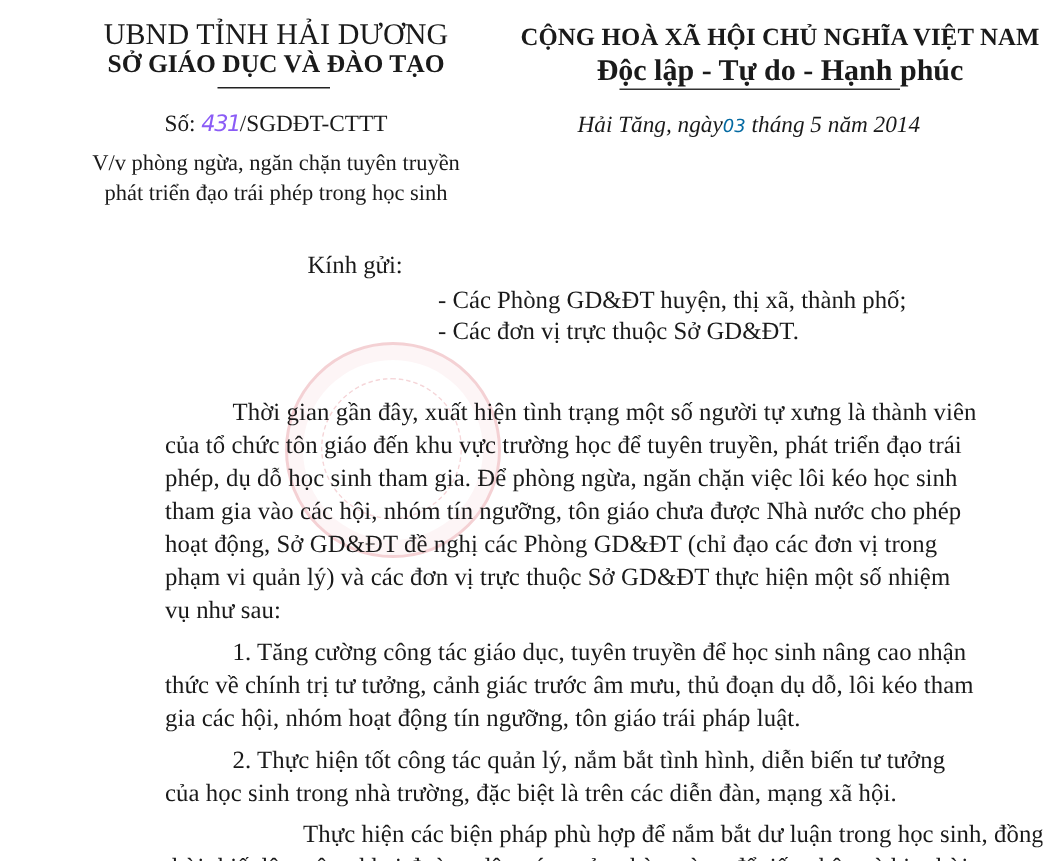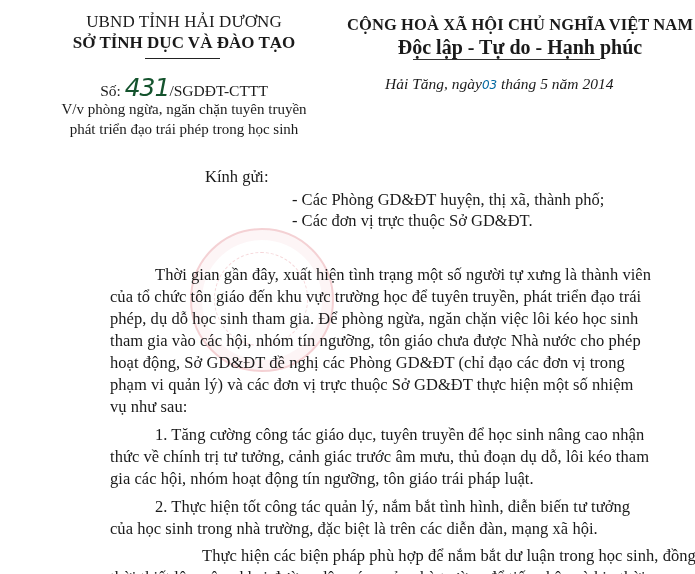--- a/index.html
+++ b/index.html
@@ -13,40 +13,40 @@
       overflow: hidden;
       position: relative;
       font-family: "Liberation Serif", "DejaVu Serif", serif;
       color: #1a1a1a;
     }
     .abs { position: absolute; white-space: nowrap; }
 
     
     .org-parent {
       left: 0; width: 368px; top: 12px;
-      text-align: center; font-size: 17px; letter-spacing: 0.1px;
+      text-align: center; font-size: 20px; letter-spacing: 0.1px;
     }
     .org-name {
       left: 0; width: 368px; top: 33px;
       text-align: center; font-size: 17px; font-weight: bold;
     }
     .rule-left {
       position: absolute; left: 145px; top: 58px; width: 75px; height: 1px;
       background: #222;
     }
     .doc-number {
       left: 0; width: 368px; top: 73px;
       text-align: center; font-size: 15.5px;
     }
     .doc-number .hand {
       font-family: "DejaVu Sans", sans-serif;
       font-style: italic;
-      font-size: 25px;
+      font-size: 15px;
       letter-spacing: -1px;
-      color: #14532d;
+      color: #8b5cf6;
       font-weight: 300;
     }
     .subject-1 {
       left: 0; width: 368px; top: 101px;
       text-align: center; font-size: 15px;
     }
     .subject-2 {
       left: 0; width: 368px; top: 121px;
       text-align: center; font-size: 15px;
     }
@@ -96,21 +96,21 @@
     
     .body-line {
       left: 110px; font-size: 16.5px; letter-spacing: 0.05px;
     }
     .indent { left: 155px; }
   </style>
 </head>
 <body>
 
 <div class="abs org-parent">UBND TỈNH HẢI DƯƠNG</div>
-<div class="abs org-name">SỞ TỈNH DỤC VÀ ĐÀO TẠO</div>
+<div class="abs org-name">SỞ GIÁO DỤC VÀ ĐÀO TẠO</div>
 <div class="rule-left"></div>
 <div class="abs doc-number">
   <span>Số:</span>
   <span class="hand">431</span><span>/SGDĐT-CTTT</span>
 </div>
 <div class="abs subject-1">V/v phòng ngừa, ngăn chặn tuyên truyền</div>
 <div class="abs subject-2">phát triển đạo trái phép trong học sinh</div>
 
 <div class="abs nation">CỘNG HOÀ XÃ HỘI CHỦ NGHĨA VIỆT NAM</div>
 <div class="abs motto">Độc lập - Tự do - Hạnh phúc</div>

